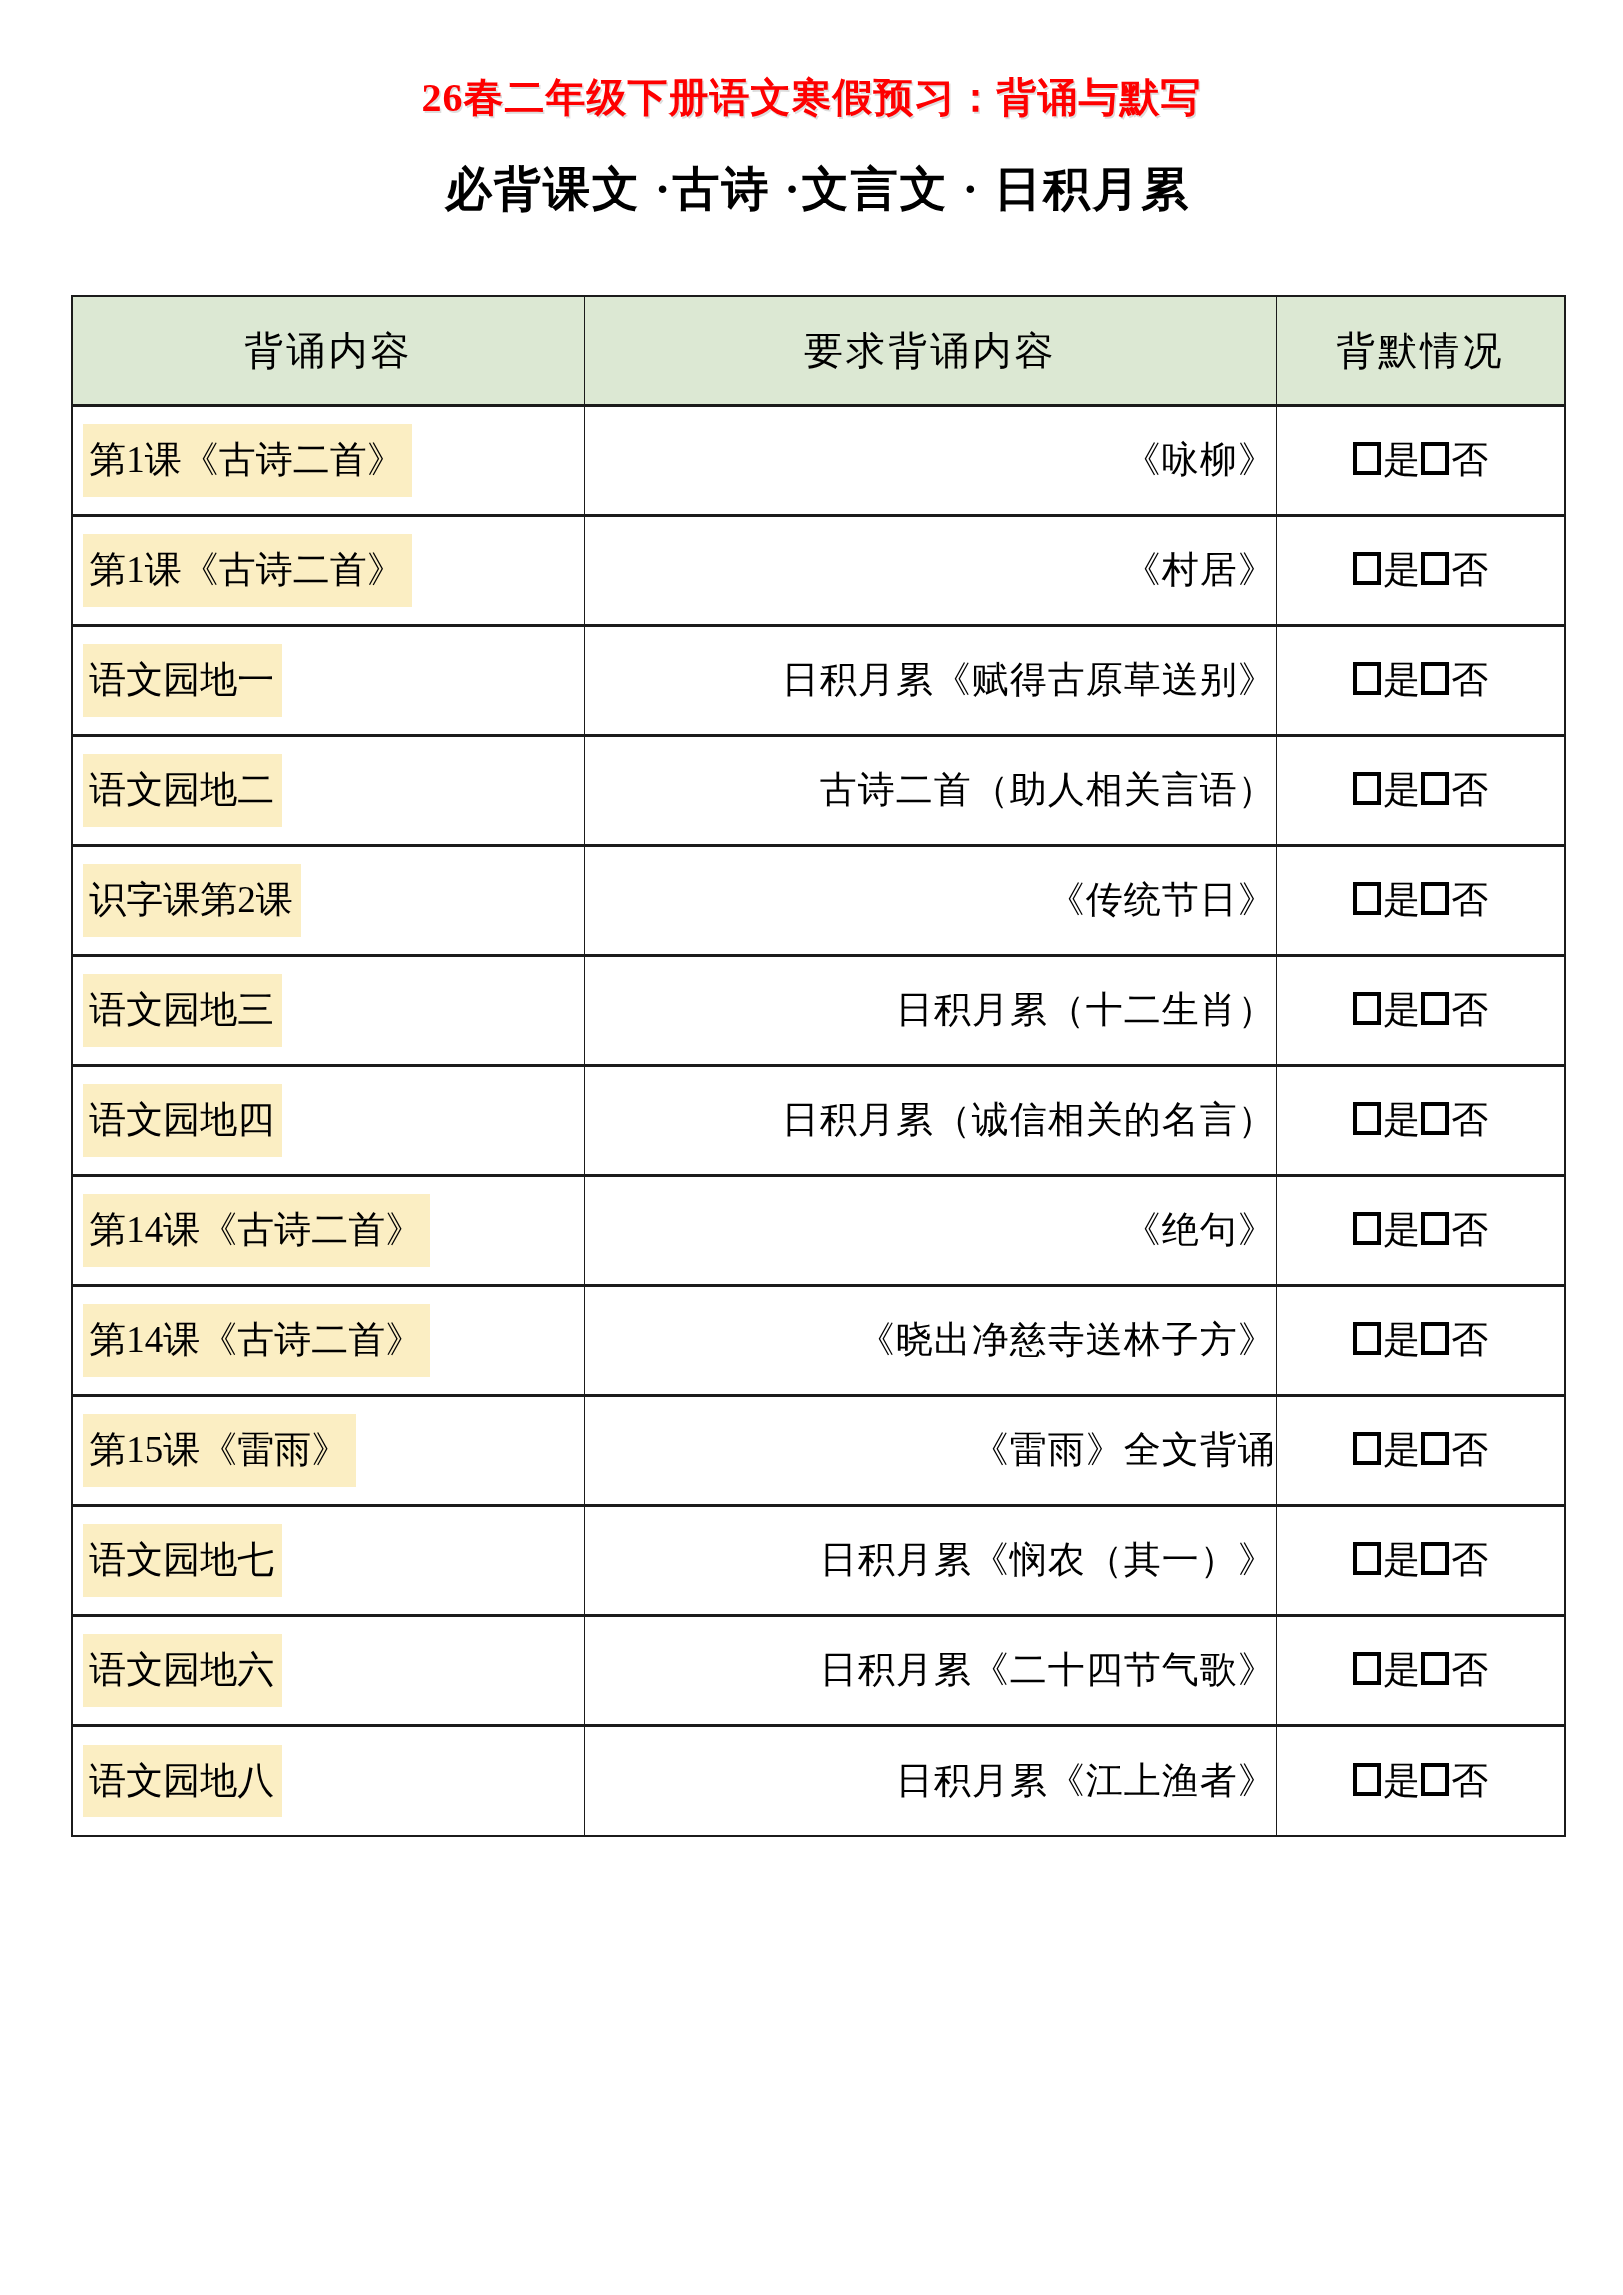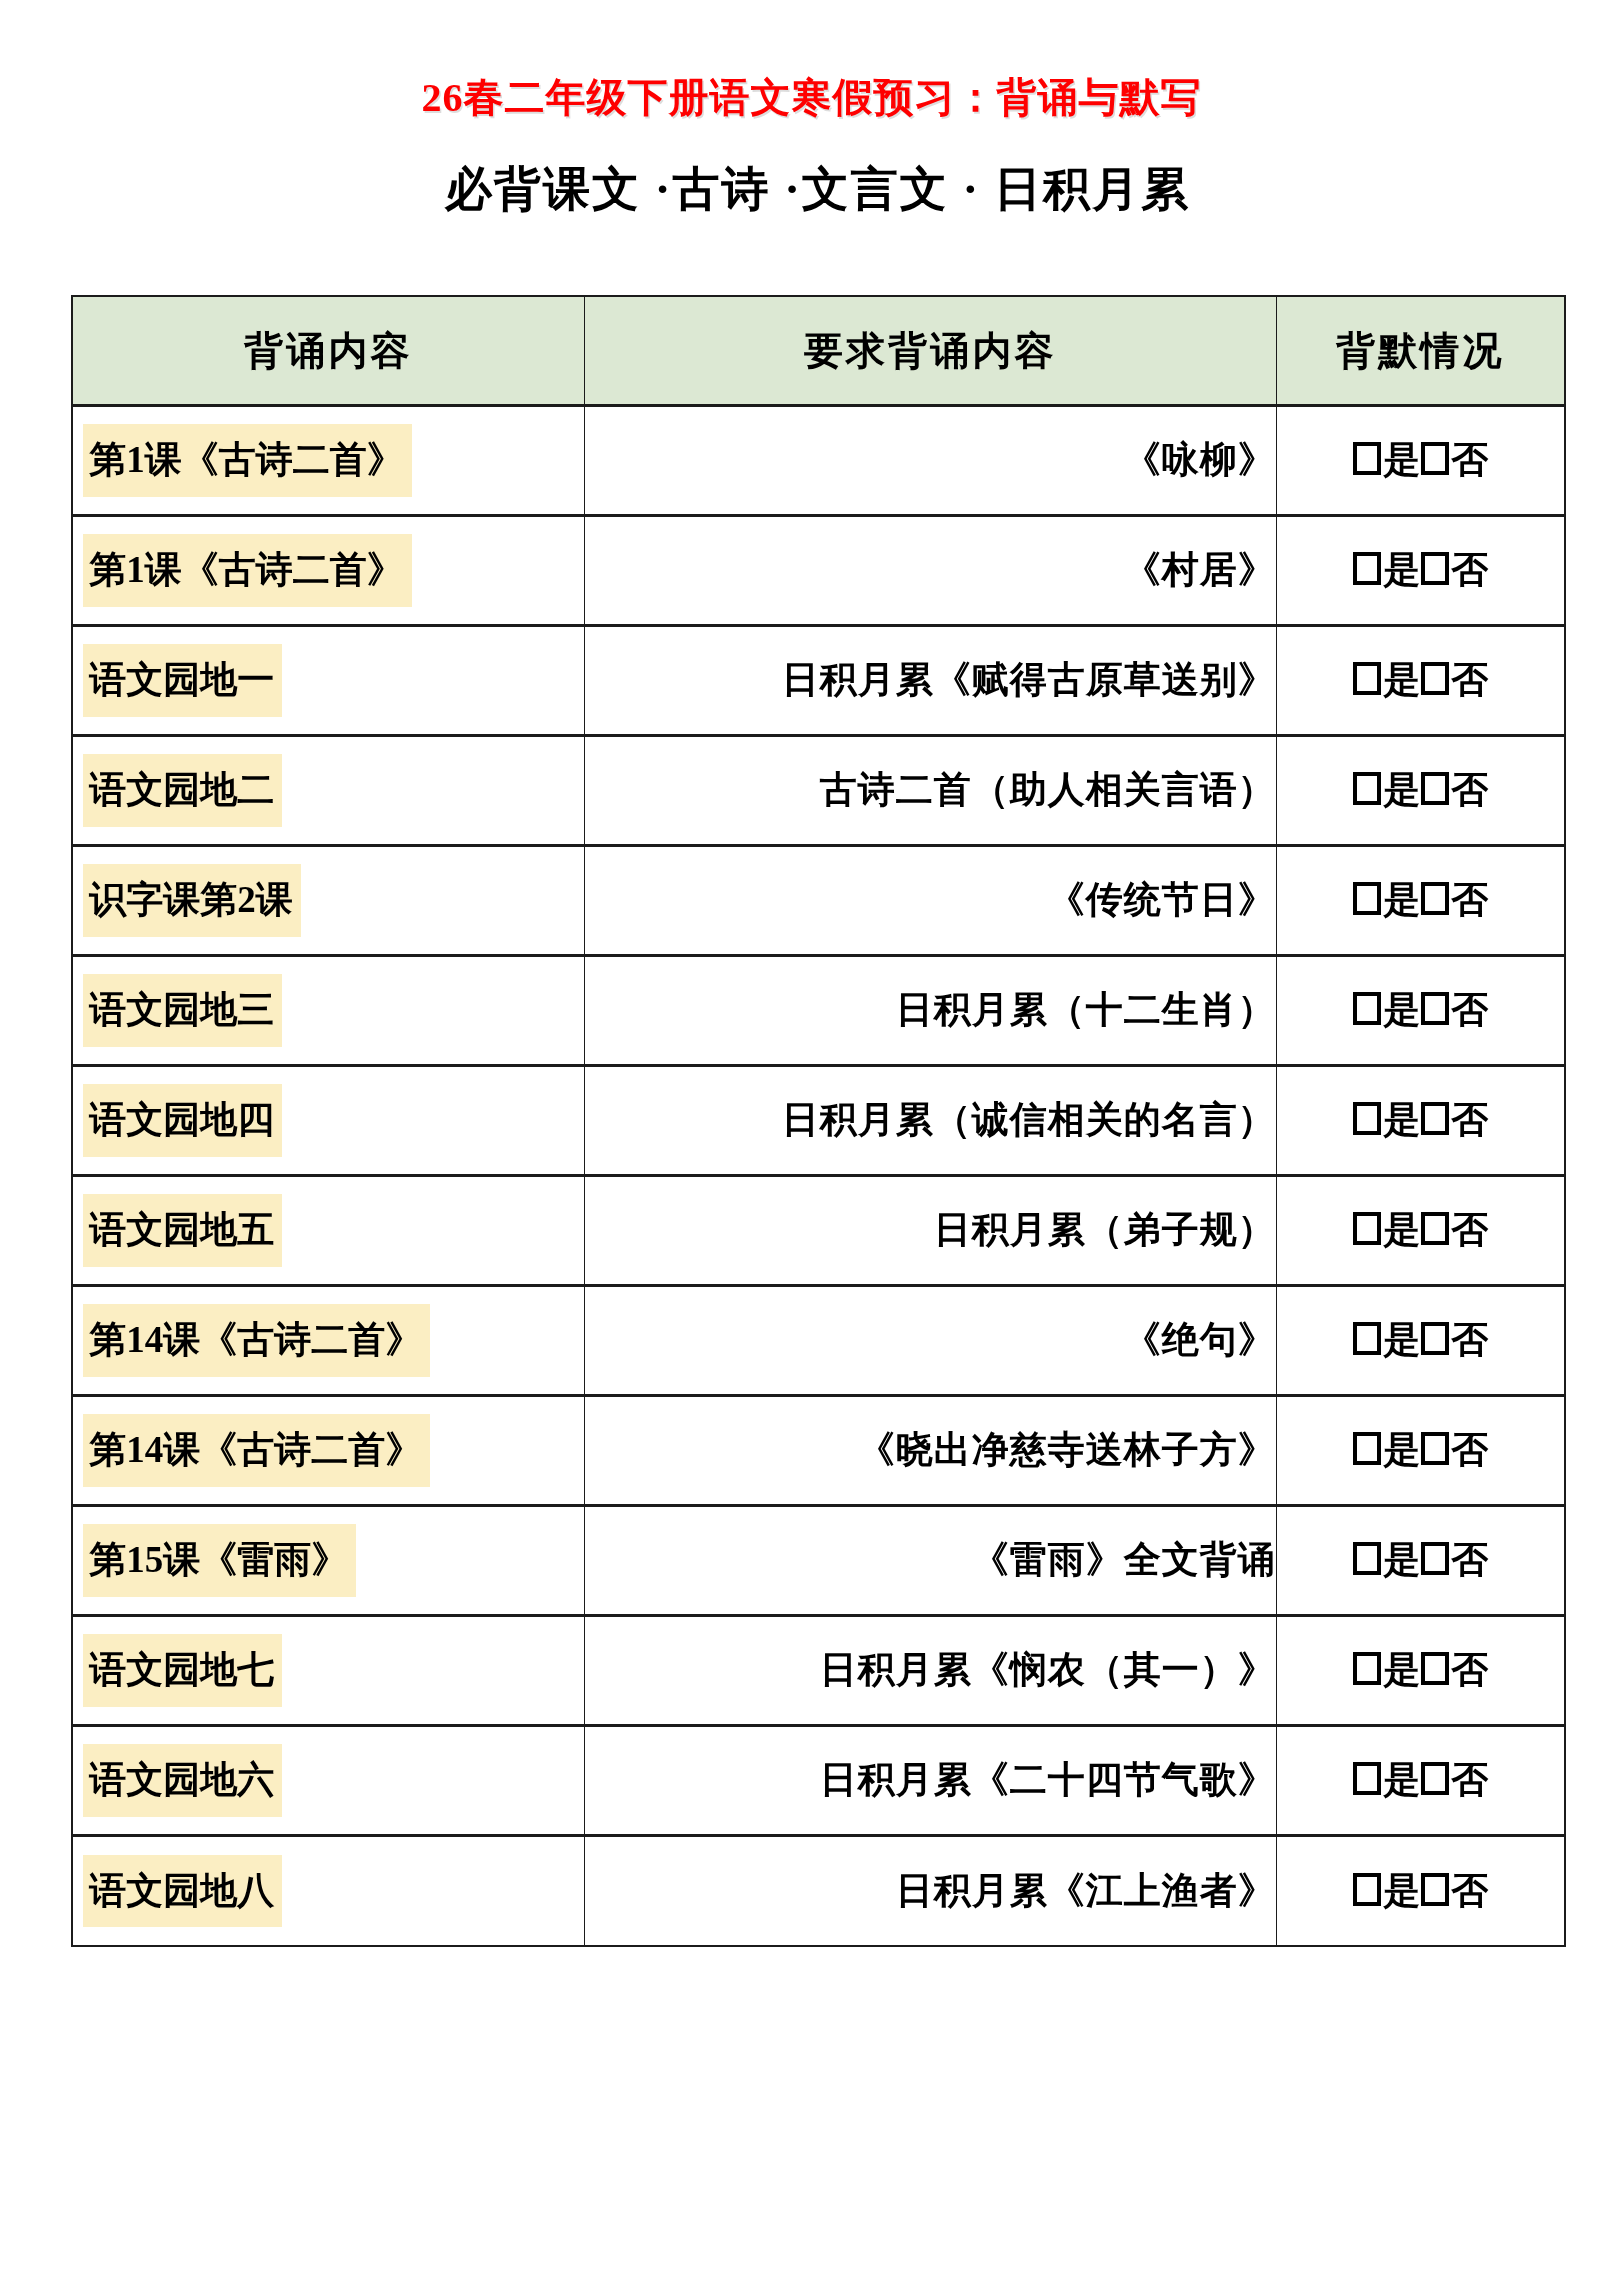--- a/index.html
+++ b/index.html
@@ -49,21 +49,21 @@
   table {
     width: 100%;
     border-collapse: collapse;
     table-layout: fixed;
   }
   col.c1col { width: 34.3%; }
   col.c2col { width: 46.4%; }
   col.c3col { width: 19.3%; }
   th, td {
     vertical-align: middle;
-    font-weight: bold;
+    font-weight: normal;
     overflow: hidden;
   }
   th {
     background: var(--head-bg);
     font-size: 39px;
     height: 108px;
     text-align: center;
     letter-spacing: 3.1px;
   }
   td { font-size: 37px; height: 110px; }
@@ -142,25 +142,20 @@
             <td class="c1"><span class="hl">语文园地三</span></td>
             <td class="c2">日积月累（十二生肖）</td>
             <td class="c3"><span class="box"></span><span class="statustext">是</span><span class="box"></span><span class="statustext">否</span></td>
           </tr>
           <tr>
             <td class="c1"><span class="hl">语文园地四</span></td>
             <td class="c2">日积月累（诚信相关的名言）</td>
             <td class="c3"><span class="box"></span><span class="statustext">是</span><span class="box"></span><span class="statustext">否</span></td>
           </tr>
           <tr>
-            <td class="c1"><span class="hl">语文园地五</span></td>
-            <td class="c2">日积月累（弟子规）</td>
-            <td class="c3"><span class="box"></span><span class="statustext">是</span><span class="box"></span><span class="statustext">否</span></td>
-          </tr>
-          <tr>
             <td class="c1"><span class="hl">第14课《古诗二首》</span></td>
             <td class="c2">《绝句》</td>
             <td class="c3"><span class="box"></span><span class="statustext">是</span><span class="box"></span><span class="statustext">否</span></td>
           </tr>
           <tr>
             <td class="c1"><span class="hl">第14课《古诗二首》</span></td>
             <td class="c2">《晓出净慈寺送林子方》</td>
             <td class="c3"><span class="box"></span><span class="statustext">是</span><span class="box"></span><span class="statustext">否</span></td>
           </tr>
           <tr>

